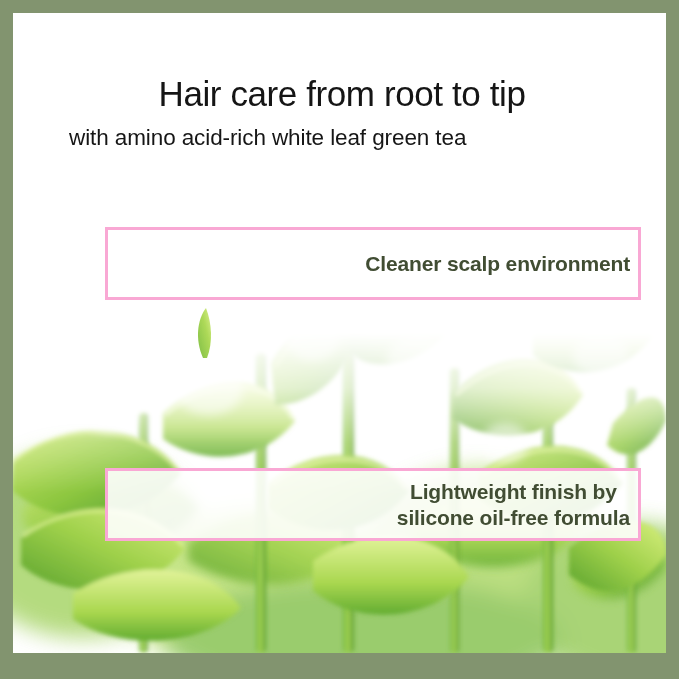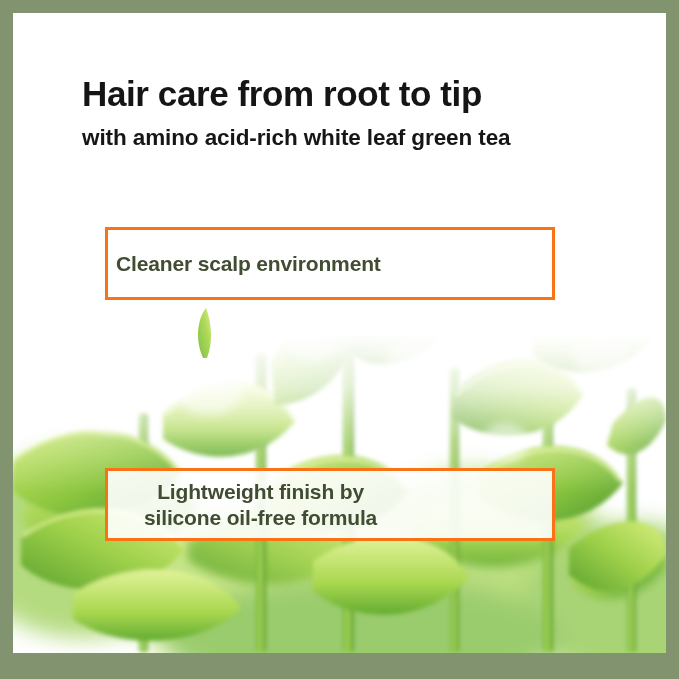--- a/index.html
+++ b/index.html
@@ -61,49 +61,50 @@
   
   .head-wrap{
     position:absolute;
     left:0;top:0;width:653px;
   }
   .headline{
     position:absolute;
     left:69px;top:61px;
     width:520px;
     font-size:35px;
-    font-weight:bold;
+    font-weight:normal;
     letter-spacing:-0.4px;
     color:#151515;
     line-height:1.12;
     white-space:nowrap;
+    text-align:center;
   }
   .subhead{
     position:absolute;
-    left:69px;top:111px;
+    left:56px;top:111px;
     width:540px;
     font-size:22.5px;
-    font-weight:bold;
+    font-weight:normal;
     letter-spacing:-0.1px;
     color:#161616;
     line-height:1.2;
     white-space:nowrap;
   }
 
   
   .box{
     position:absolute;
     left:92px;
-    width:450px;
-    border:3px solid #f97316;
+    width:536px;
+    border:3px solid #f9a8d4;
     background:rgba(255,255,255,0.90);
     box-sizing:border-box;
     display:flex;
     align-items:center;
-    justify-content:flex-start;
+    justify-content:flex-end;
     text-align:center;
   }
   .box-1{top:214px;height:73px;}
   .box-2{top:334px;height:74px;}
   .box-3{top:455px;height:73px;padding-left:28px;}
 
   .box-text{
     font-size:21px;
     font-weight:bold;
     color:#414d33;

